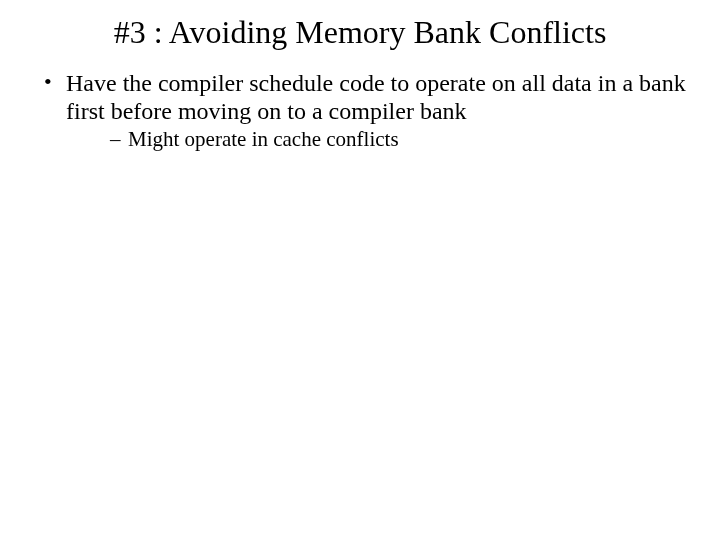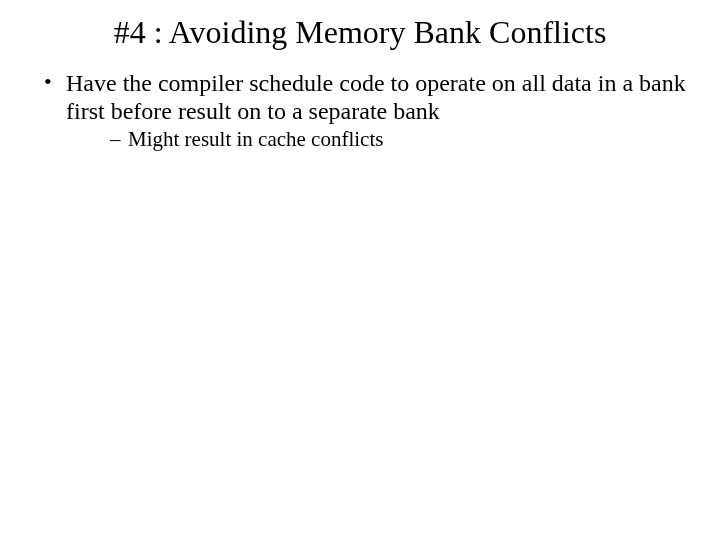--- a/index.html
+++ b/index.html
@@ -51,24 +51,24 @@
     .sub-item::before {
       content: "–";
       position: absolute;
       left: 0;
       top: 0;
     }
   </style>
 </head>
 <body>
 
-<h1 class="title">#4 : Avoiding Memory Bank Conflicts</h1>
+<h1 class="title">#3 : Avoiding Memory Bank Conflicts</h1>
 
 <ul class="bullet-list">
   <li class="bullet-item">
-    <span>Have the compiler schedule code to operate on all data in a bank first before result on to a separate bank</span>
+    <span>Have the compiler schedule code to operate on all data in a bank first before moving on to a compiler bank</span>
     <ul class="sub-list">
       <li class="sub-item">
-        <span>Might result in cache conflicts</span>
+        <span>Might operate in cache conflicts</span>
       </li>
     </ul>
   </li>
 </ul>
 
 </body></html>

